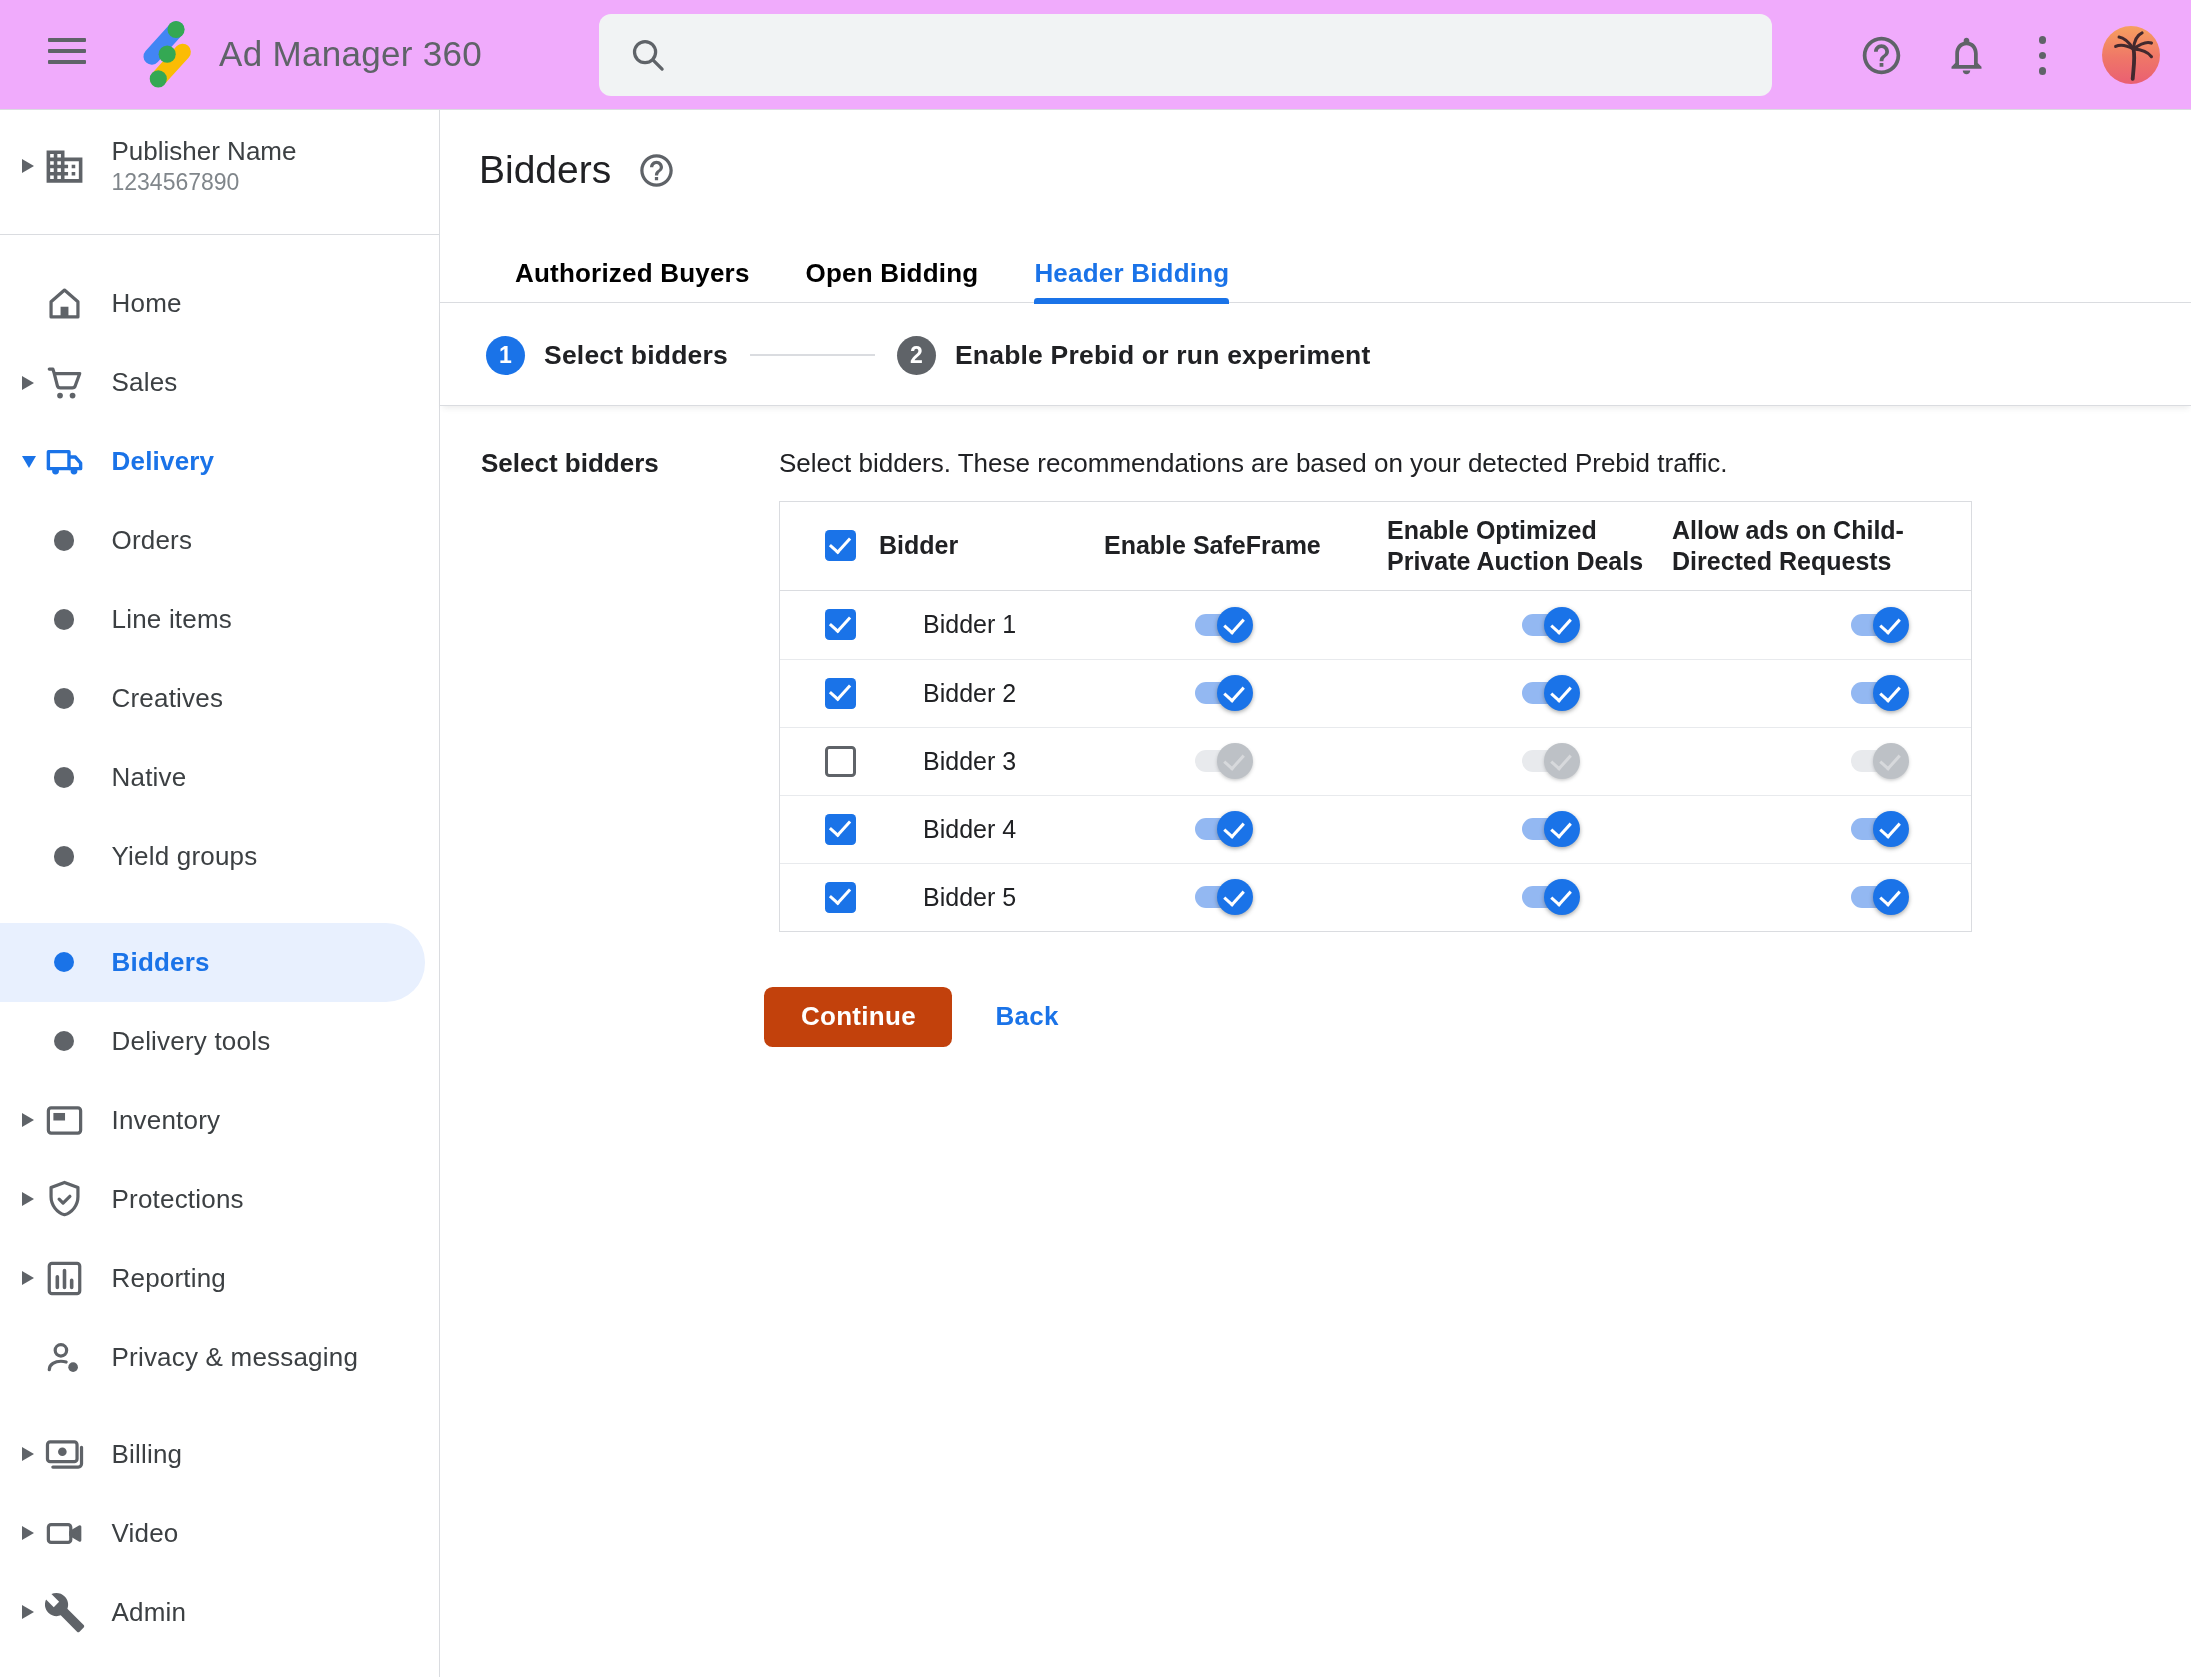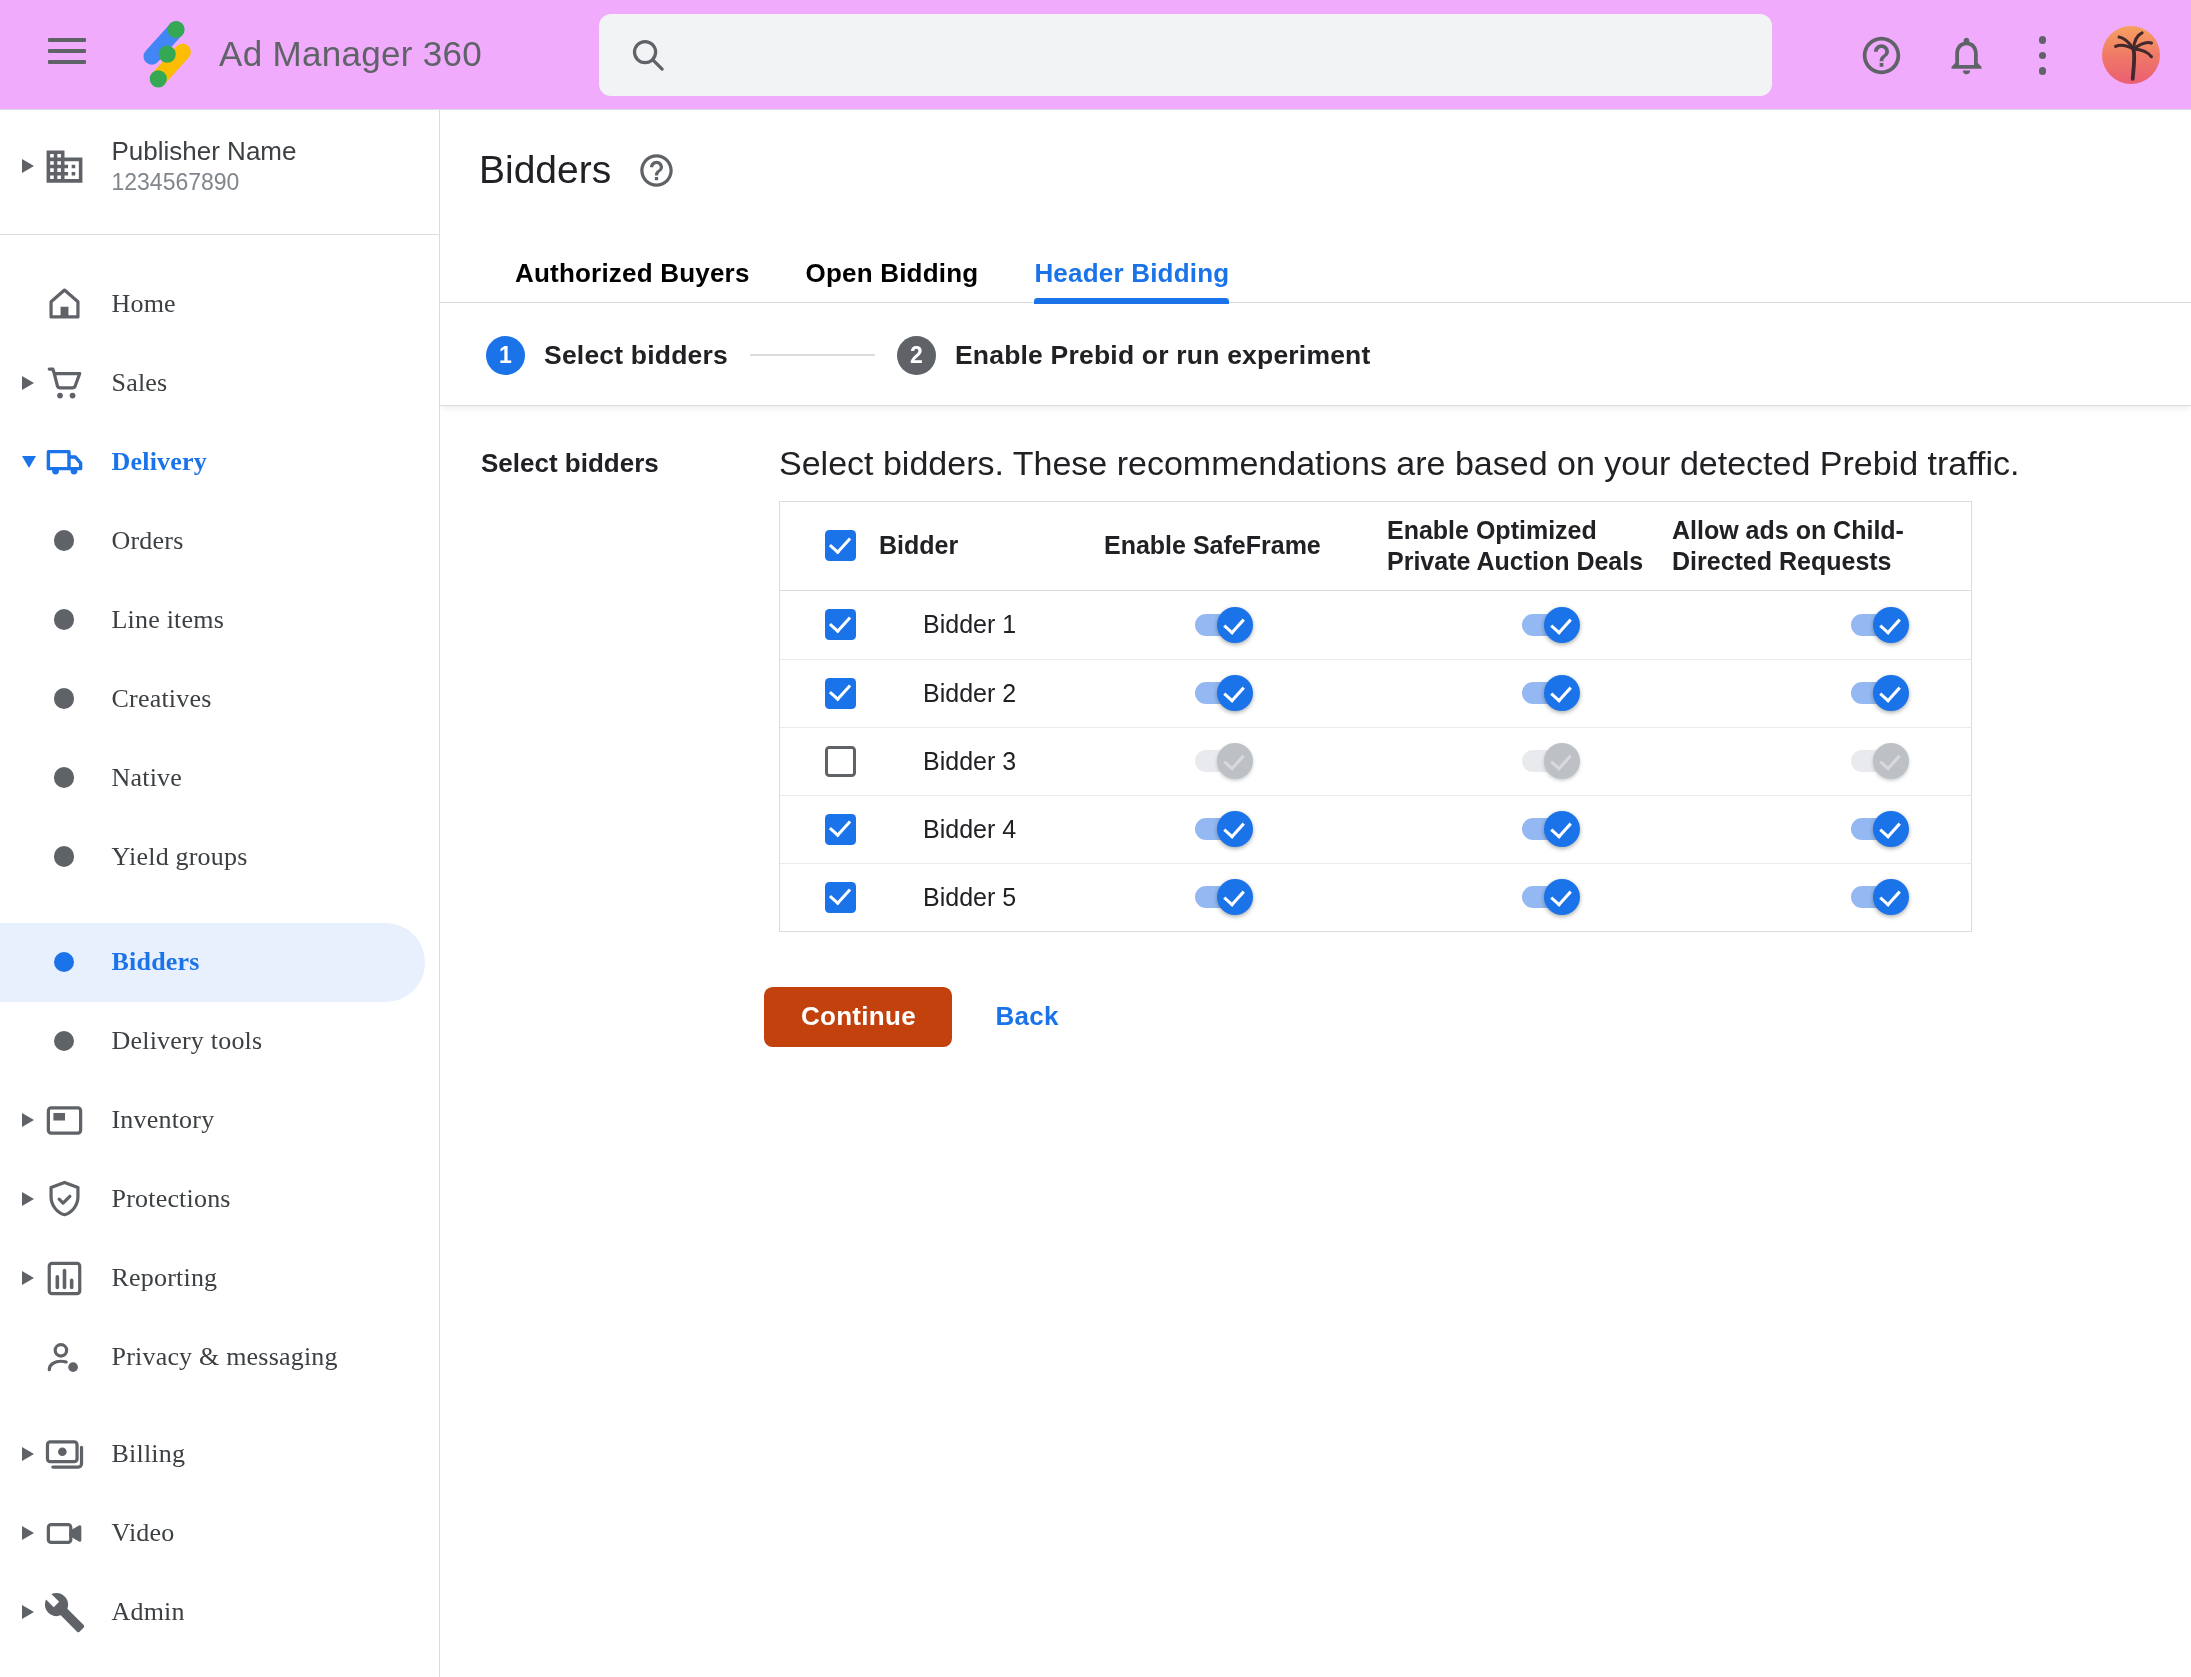--- a/index.html
+++ b/index.html
@@ -29,21 +29,21 @@
   .pub-name { font-size:26px; color:#3c4043; line-height:33px; }
   .pub-id { font-size:23px; color:#80868b; line-height:29px; }
   .nav { padding-top:29px; }
   .nav-row { height:79px; display:flex; align-items:center; padding-left:22px; cursor:pointer; position:relative; }
   .caret-box { width:20.5px; display:flex; justify-content:flex-start; align-items:center; flex:0 0 20.5px; }
   .caret-right { width:0; height:0; border-left:12px solid #5f6368; border-top:7.7px solid transparent; border-bottom:7.7px solid transparent; }
   .caret-down { width:0; height:0; border-top:12px solid #1a73e8; border-left:7.7px solid transparent; border-right:7.7px solid transparent; }
   .icon-box { width:43px; height:43px; flex:0 0 43px; display:flex; align-items:center; justify-content:center; }
   .icon-box svg { width:43px; height:43px; }
   .bullet { width:20.5px; height:20.5px; border-radius:50%; background:#5f6368; }
-  .nav-label { margin-left:26px; font-size:26px; color:#3c4043; letter-spacing:0.2px;font-family:Liberation Serif, serif; }
+  .nav-label { margin-left:26px; font-size:26px; color:#3c4043; letter-spacing:0.2px; }
   .nav-row.blue .nav-label { color:#1a73e8; font-weight:700; }
   .nav-row.selected { background:#e8f0fe; width:425px; border-radius:0 39px 39px 0; margin-top:26.5px; }
   .nav-row.selected .bullet { background:#1a73e8; }
   .nav-row.selected .nav-label { color:#1a73e8; font-weight:700; }
   .nav-row.gap { margin-top:18px; }
 
   
   .main { position:absolute; left:440px; right:0; top:110px; bottom:0; background:#fff; }
   .title-row { position:absolute; left:39px; top:38px; display:flex; align-items:center; gap:26px; }
   .page-title { font-size:39px; font-weight:400; color:#202124; }
@@ -56,21 +56,21 @@
   .step-circle { width:39px; height:39px; border-radius:50%; color:#fff; font-size:23px; font-weight:700; display:flex; align-items:center; justify-content:center; flex:0 0 39px; }
   .step-circle.active { background:#1a73e8; }
   .step-circle.upcoming { background:#5f6368; }
   .step-label { font-size:26.5px; font-weight:700; color:#202124; margin-left:19px; letter-spacing:0.2px; }
   .step-connector { width:125px; height:2.6px; background:#dadce0; margin:0 22px; }
 
   .content { position:absolute; left:0; right:0; top:296px; padding:41px 0 0 41px; }
   .section-row { display:flex; }
   .section-label { width:257px; flex:0 0 257px; margin-right:41px; font-size:26px; font-weight:700; color:#202124; line-height:33px; }
   .section-body { flex:1; }
-  .description { font-size:34px; color:#202124; line-height:33px; }
+  .description { font-size:26px; color:#202124; line-height:33px; }
 
   .bidders-table { margin-top:20.5px; width:1193px; border:1.7px solid #dadce0; }
   .t-head, .t-row { display:grid; grid-template-columns:99px 225px 283px 285px 1fr; align-items:center; }
   .t-head { height:89px; border-bottom:1.7px solid #dadce0; }
   .t-row { height:68px;gap:44px; }
   .t-row + .t-row { border-top:1.7px solid #e8eaed; }
   .cell-check { padding-left:45px; }
   .col-header { font-size:25px; font-weight:700; color:#202124; line-height:31px; }
   .col-header.wrap { max-width:257px; }
   .row-name { font-size:25px; color:#202124; }

